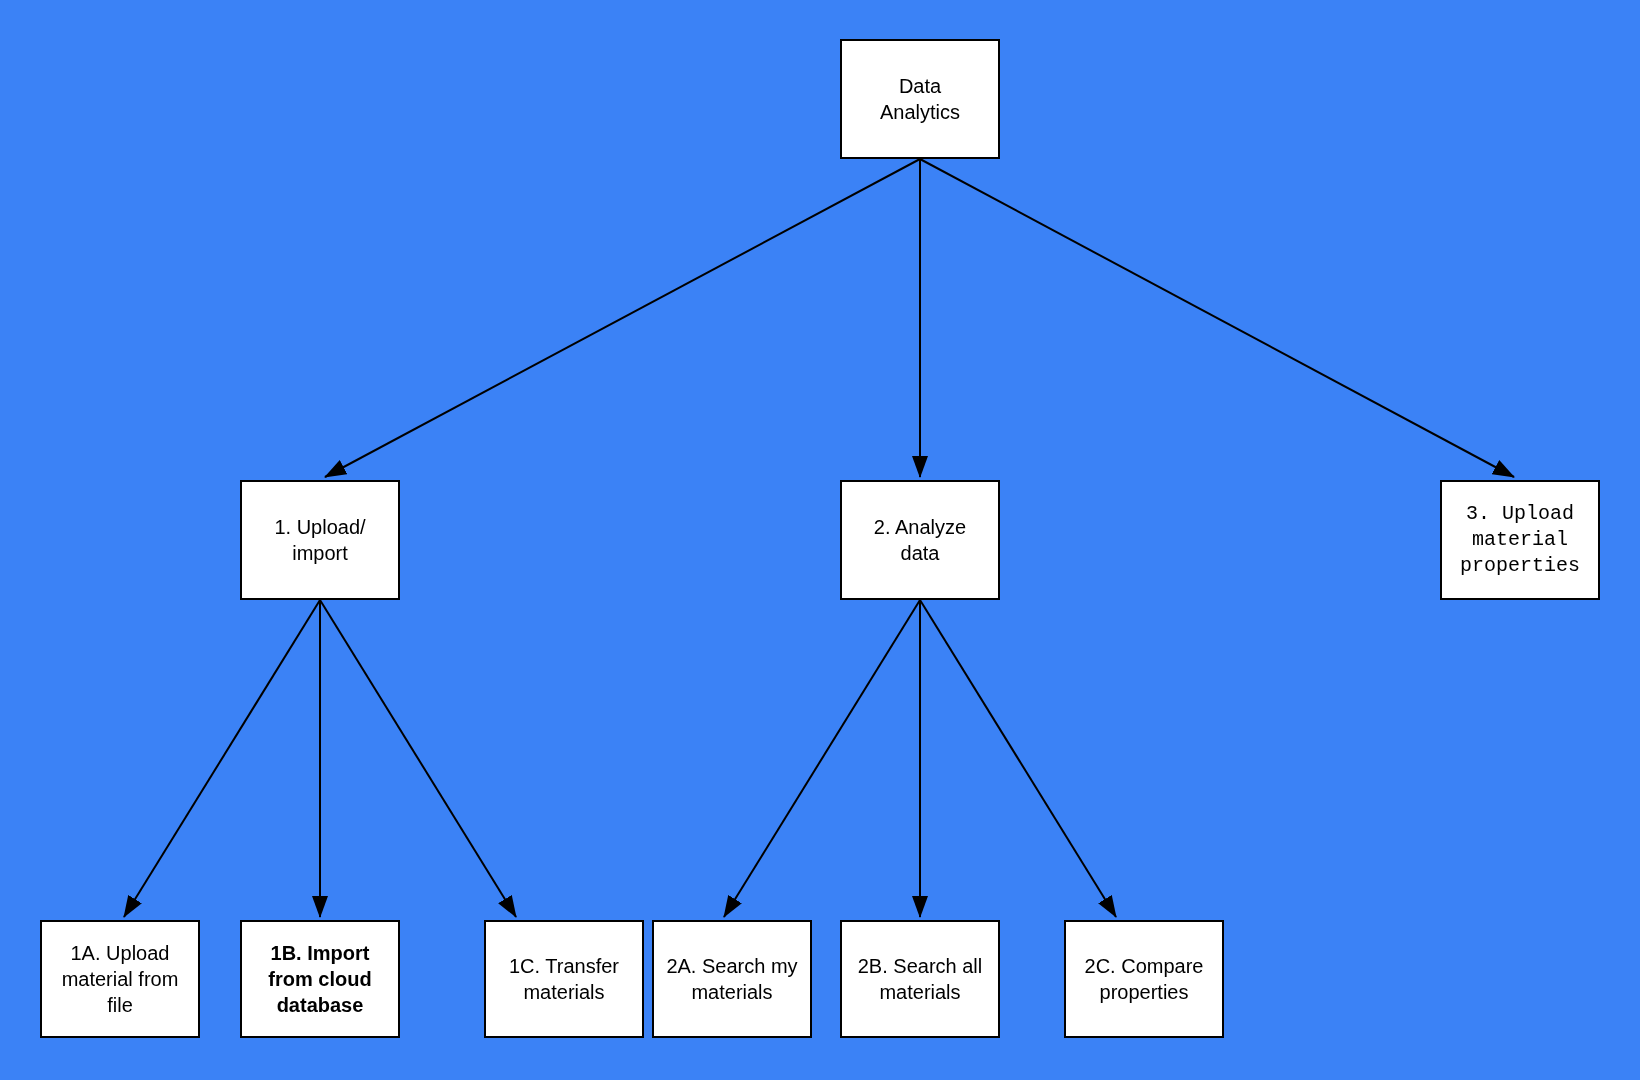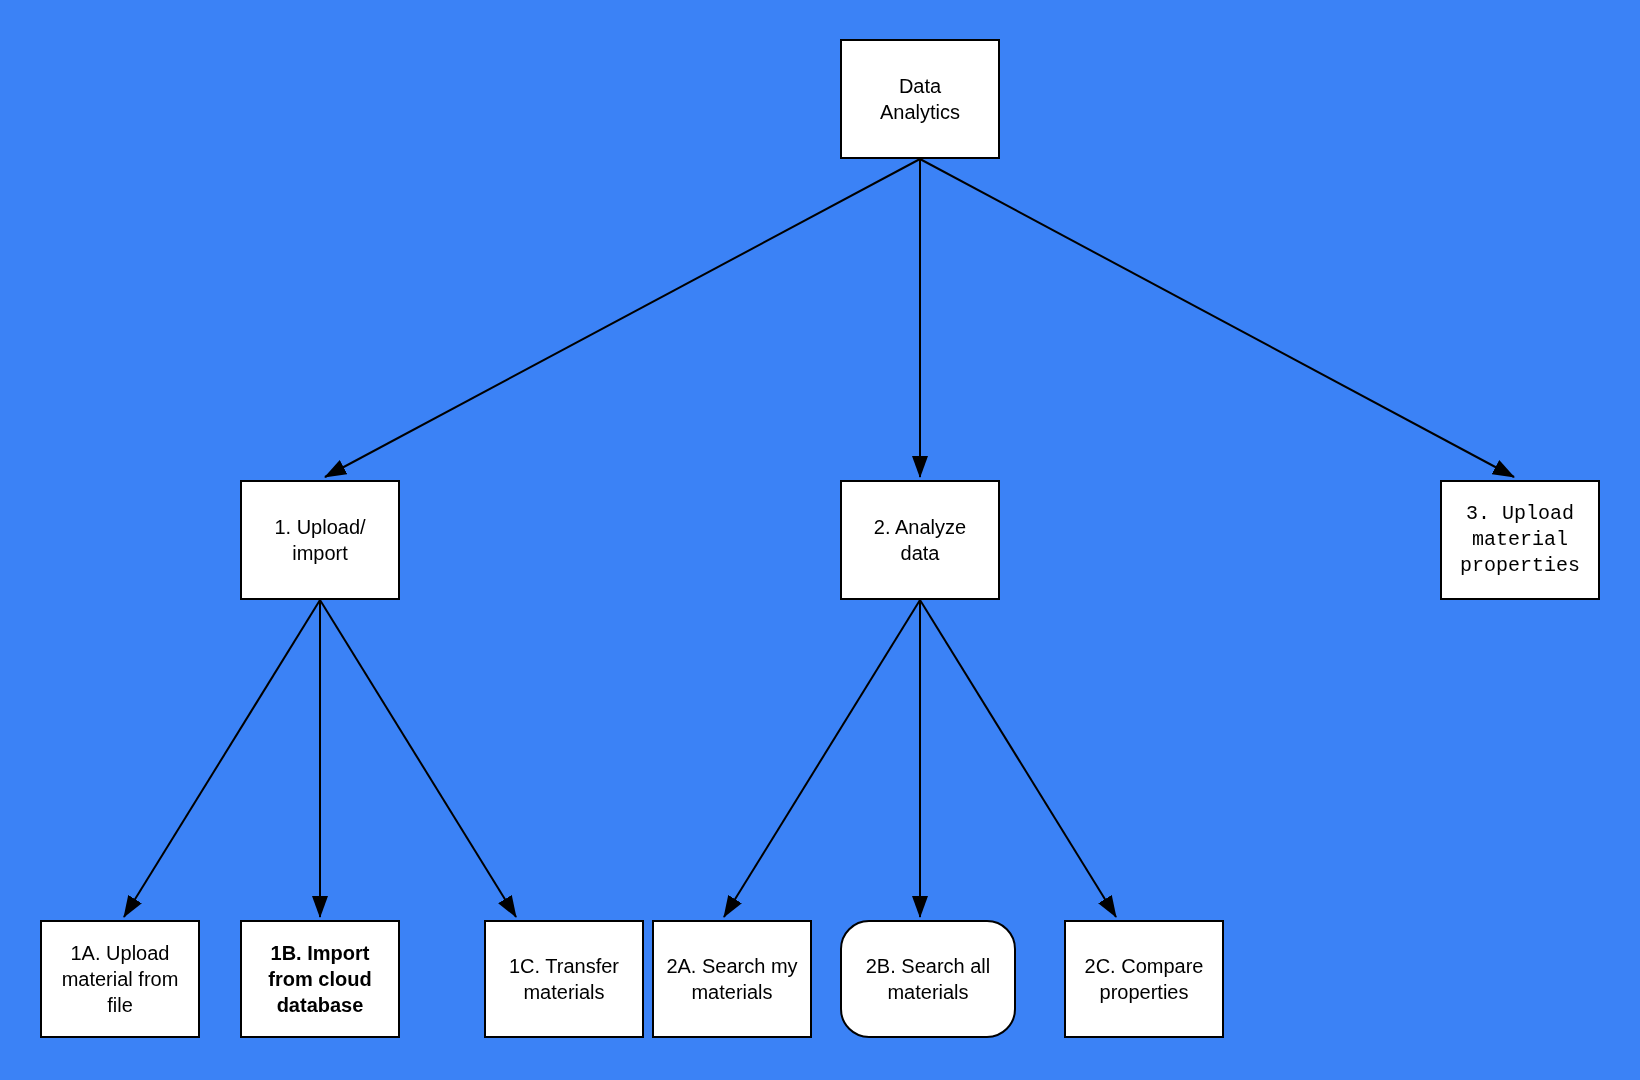--- a/index.html
+++ b/index.html
@@ -42,21 +42,21 @@
   }
   
   #node-root { left: 840px; top: 39px;  width: 160px; height: 120px; }
   #node-1    { left: 240px; top: 480px; width: 160px; height: 120px; }
   #node-2    { left: 840px; top: 480px; width: 160px; height: 120px; }
   #node-3    { left: 1440px; top: 480px; width: 160px; height: 120px; font-family: Liberation Mono, monospace; }
   #node-1a   { left: 40px;   top: 920px; width: 160px; height: 118px; }
   #node-1b   { left: 240px;  top: 920px; width: 160px; height: 118px; font-weight: bold; }
   #node-1c   { left: 440px;  top: 920px; width: 160px; height: 118px; margin-left: 44px; }
   #node-2a   { left: 640px;  top: 920px; width: 160px; height: 118px; margin-left: 12px; }
-  #node-2b   { left: 840px;  top: 920px; width: 176px; height: 118px; border-radius: 29px; }
+  #node-2b   { left: 840px;  top: 920px; width: 160px; height: 118px; }
   #node-2c   { left: 1064px; top: 920px; width: 160px; height: 118px; }
   .edge {
     stroke: #000000;
     stroke-width: 2;
     fill: none;
   }
 </style>
 </head>
 <body>
 

